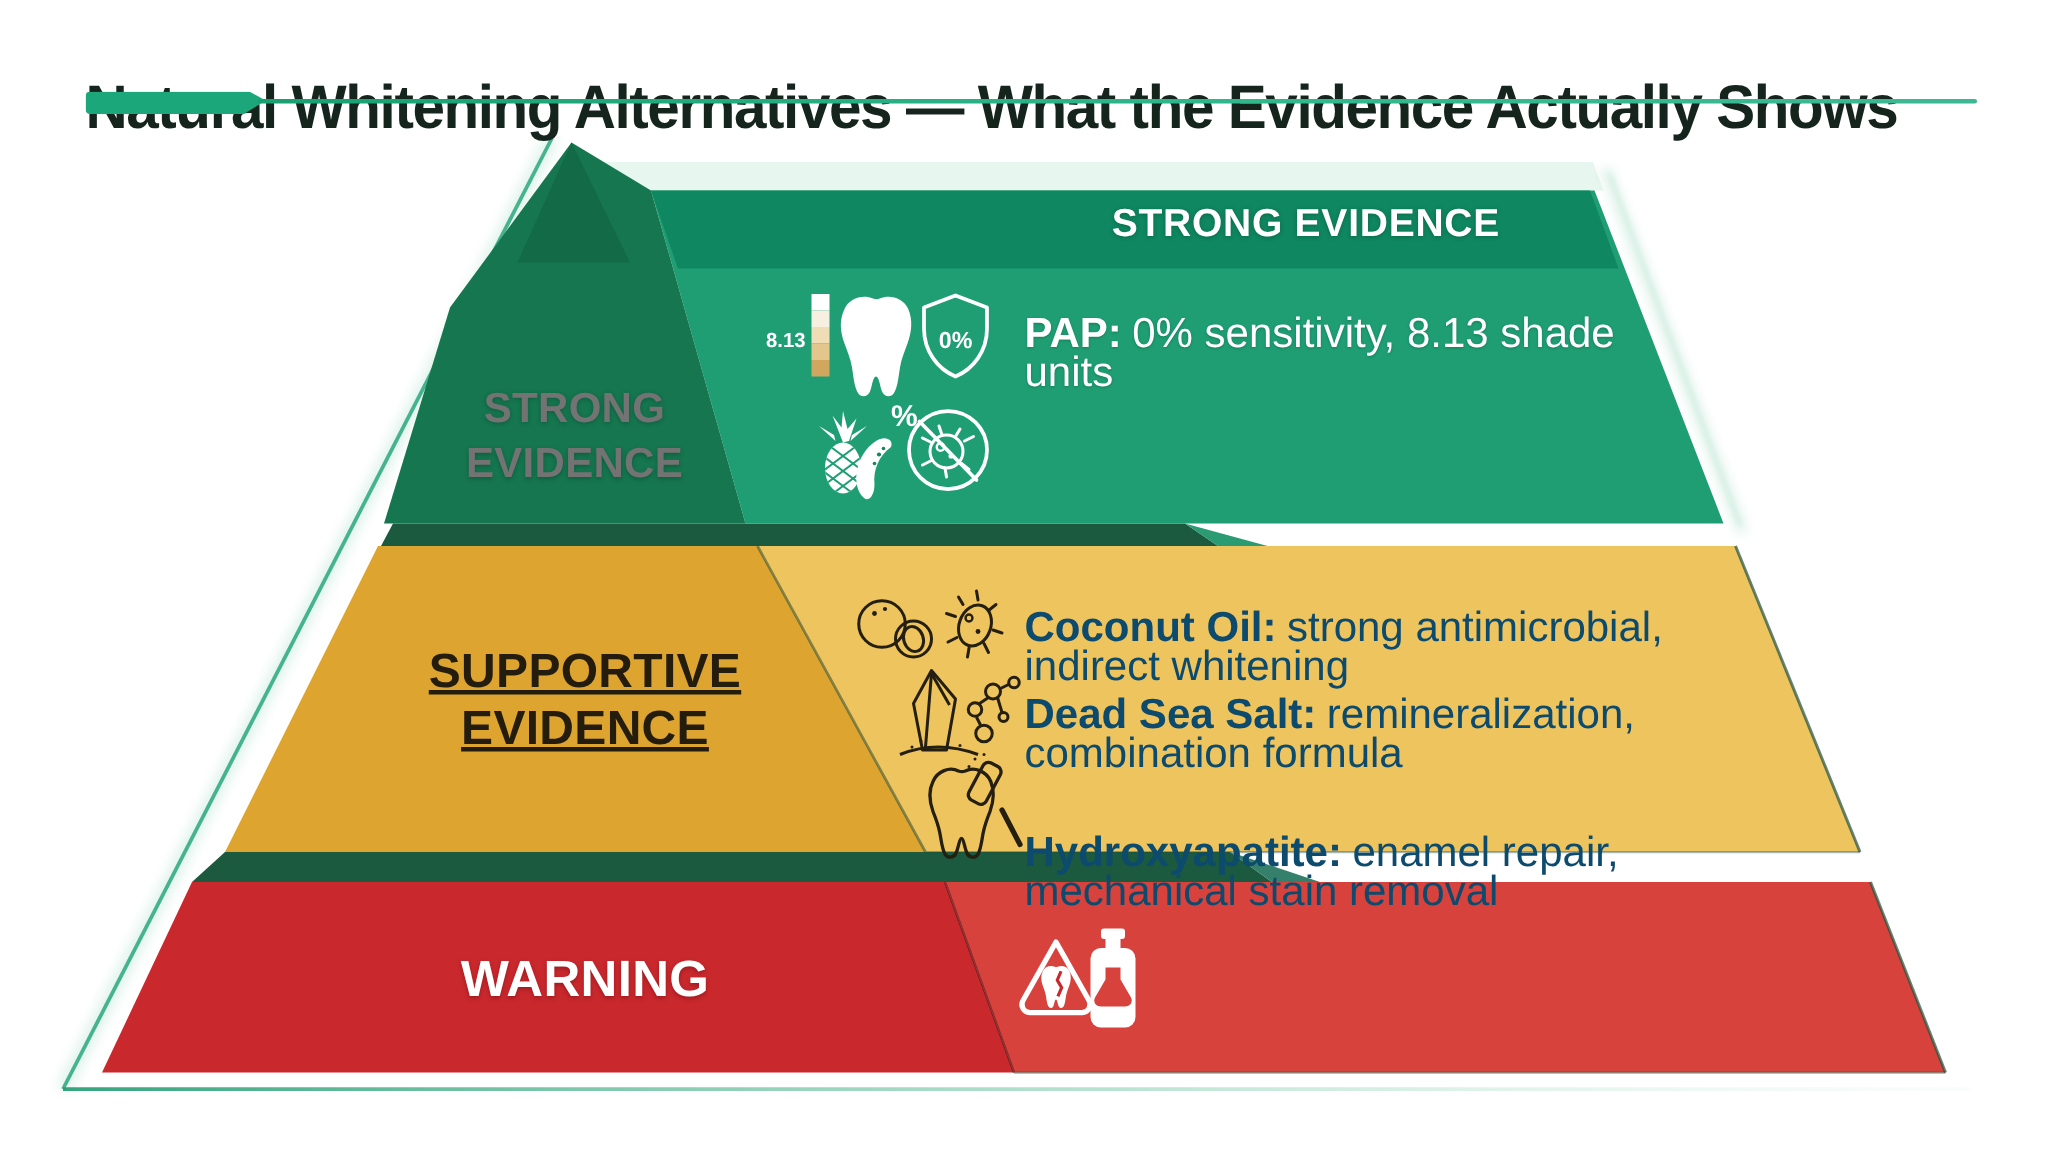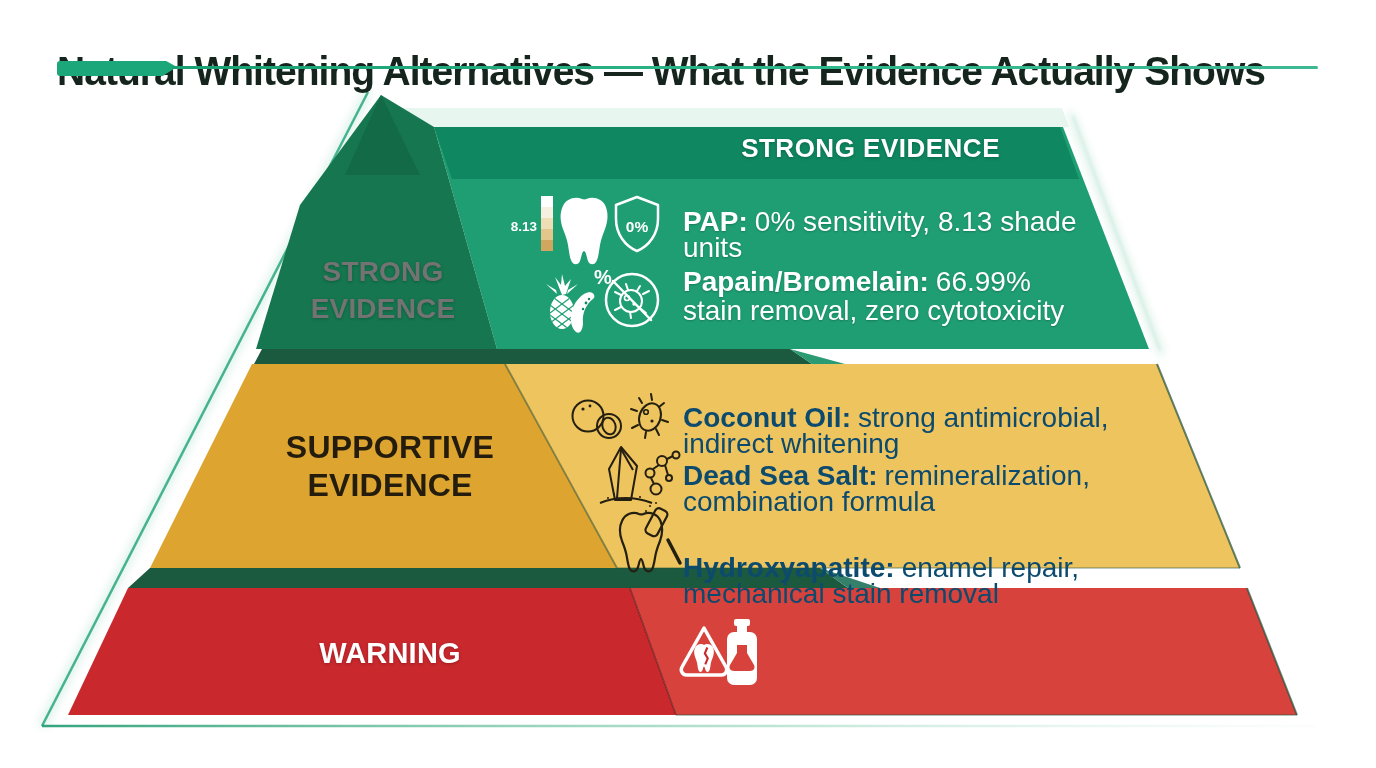--- a/index.html
+++ b/index.html
@@ -10,22 +10,22 @@
          transform:scaleX(0.95);transform-origin:left top;white-space:nowrap;}
   .rule-thick{left:57px;top:61px;width:120px;height:15px;background:#1ba77a;
               clip-path:polygon(0 0,91% 0,100% 40%,88% 100%,0 100%);border-radius:3px;}
   .rule-thin{left:172px;top:66px;width:1146px;height:3px;border-radius:2px;
              background:linear-gradient(90deg,#17a173,#2fb98c 60%,#3db893);}
   .banner-label{left:380px;top:133px;width:620px;text-align:right;font-size:26px;font-weight:700;
                 color:#fff;letter-spacing:.5px;text-shadow:0 1px 3px rgba(0,45,28,.35);}
   .side-label{font-weight:700;text-align:center;line-height:38px;letter-spacing:.2px;}
   .side-strong{left:268px;top:227px;width:230px;font-size:28px;color:#737373;line-height:37px;
                text-shadow:0 1px 3px rgba(0,45,28,.35);margin-top:26px;}
-  .side-supportive{left:240px;top:428px;width:300px;font-size:32px;color:#241d0d;}
-  .side-warning{left:240px;top:634px;width:300px;font-size:29px;color:#fff;
+  .side-supportive{left:240px;top:428px;width:300px;font-size:32px;color:#241d0d;text-decoration:underline;}
+  .side-warning{left:240px;top:634px;width:300px;font-size:34px;color:#fff;
                 text-shadow:0 1px 3px rgba(70,0,0,.35);}
   .row{font-size:28px;line-height:26px;}
   .row .b{font-weight:700;margin-right:7px;}
   .row-light{color:#ffffff;text-shadow:0 1px 2px rgba(0,45,28,.3);}
   .row-dark{color:#0c4a6e;}
   .t1r1{left:683px;top:209px;width:420px;}
   .t1r2{left:683px;top:267px;width:400px;line-height:29px;}
   .t2r1{left:683px;top:405px;width:520px;}
   .t2r2{left:683px;top:463px;width:520px;}
   .t2r3{left:683px;top:520px;width:540px;margin-top:35px;}
@@ -234,23 +234,20 @@
   <div class="abs banner-label">STRONG EVIDENCE</div>
 
   <div class="abs side-label side-strong">
     <div>STRONG</div>
     <div>EVIDENCE</div>
   </div>
 
   <div class="abs row row-light t1r1">
     <span class="b">PAP:</span><span>0% sensitivity, 8.13 shade units</span>
   </div>
-  <div class="abs row row-light t1r2">
-    <span class="b">Papain/Bromelain:</span><span>66.99% stain removal, zero cytotoxicity</span>
-  </div>
 
   <div class="abs side-label side-supportive">
     <div>SUPPORTIVE</div>
     <div>EVIDENCE</div>
   </div>
 
   <div class="abs row row-dark t2r1">
     <span class="b">Coconut Oil:</span><span>strong antimicrobial, indirect whitening</span>
   </div>
   <div class="abs row row-dark t2r2">

